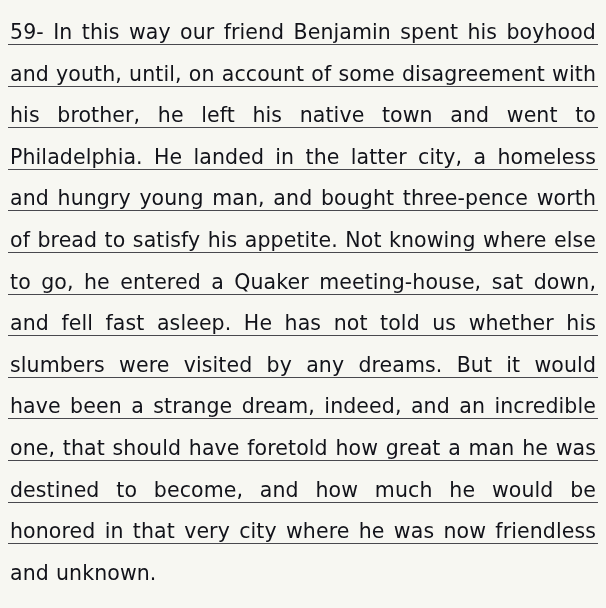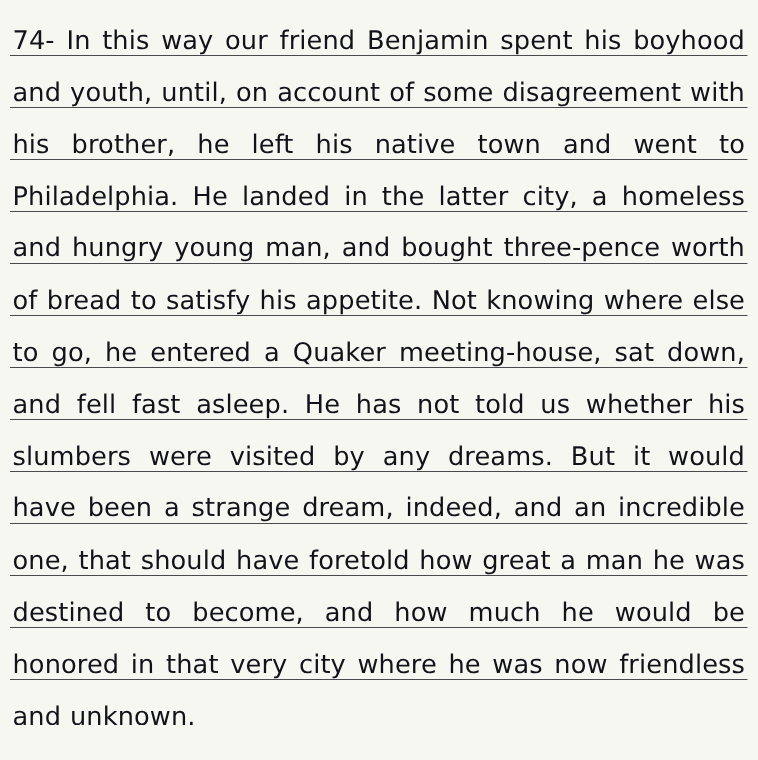--- a/index.html
+++ b/index.html
@@ -66,21 +66,21 @@
 </style>
 </head>
 <body>
 
 <div id="page">
 
   <div class="ruled"></div>
 
   <div class="text-layer">
     <div class="passage">
-      <span class="num">74-</span>
+      <span class="num">59-</span>
       <span>In this way our friend Benjamin spent his boyhood and youth, until, on account of some disagreement with his brother, he left his native town and went to Philadelphia. He landed in the latter city, a homeless and hungry young man, and bought three-pence worth of bread to satisfy his appetite. Not knowing where else to go, he entered a Quaker meeting-house, sat down, and fell fast asleep. He has not told us whether his slumbers were visited by any dreams. But it would have been a strange dream, indeed, and an incredible one, that should have foretold how great a man he was destined to become, and how much he would be honored in that very city where he was now friendless and unknown.</span>
     </div>
   </div>
 
   <div class="tail-mask" style="left: 462px; width: 144px; top: 555px; height: 53px;"></div>
   <div class="tail-mask" style="left: 0; width: 606px; top: 580px; height: 28px;"></div>
 
 </div>
 
 </body></html>

